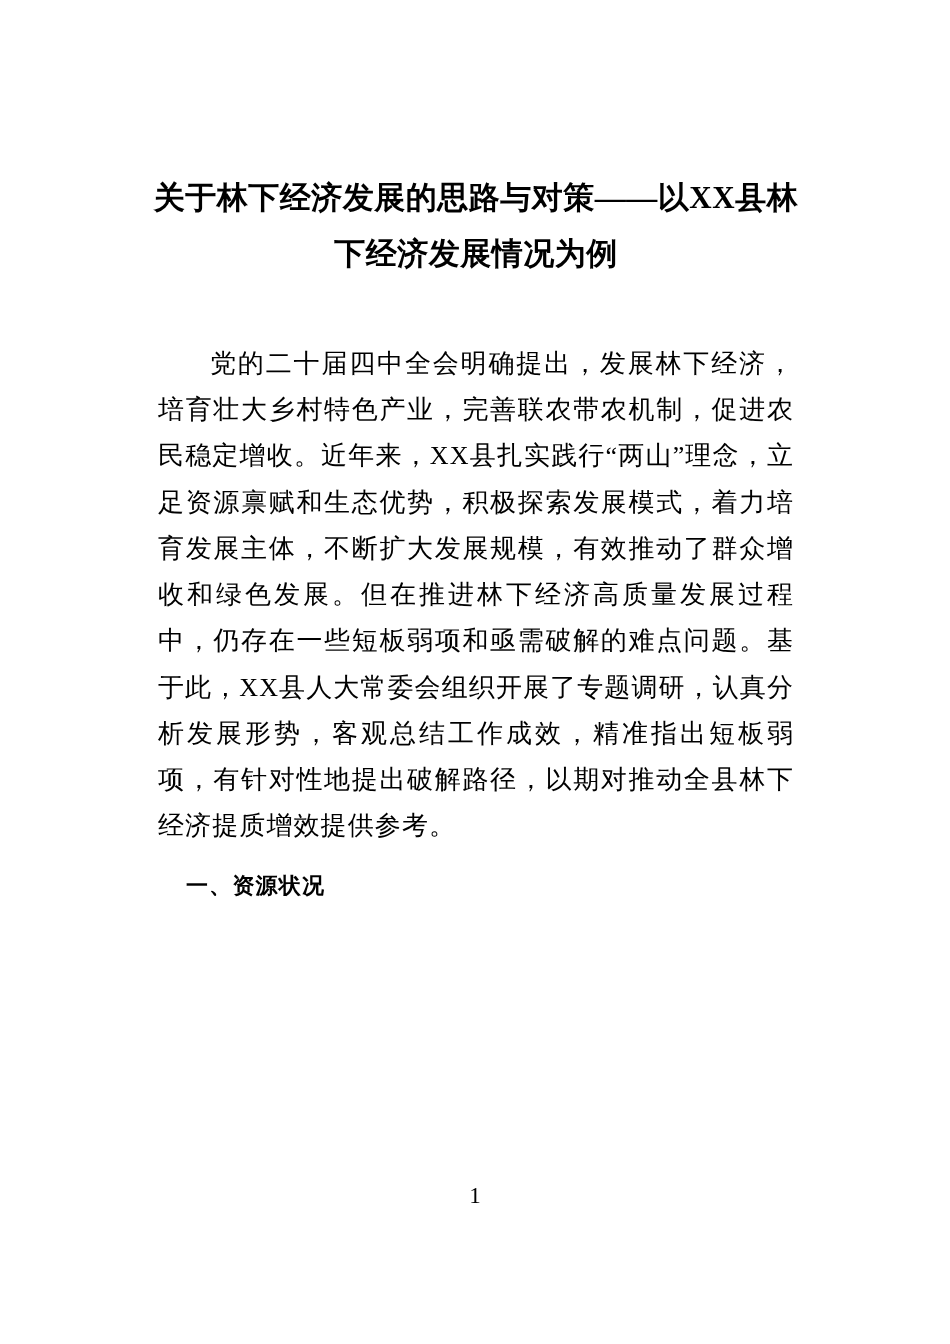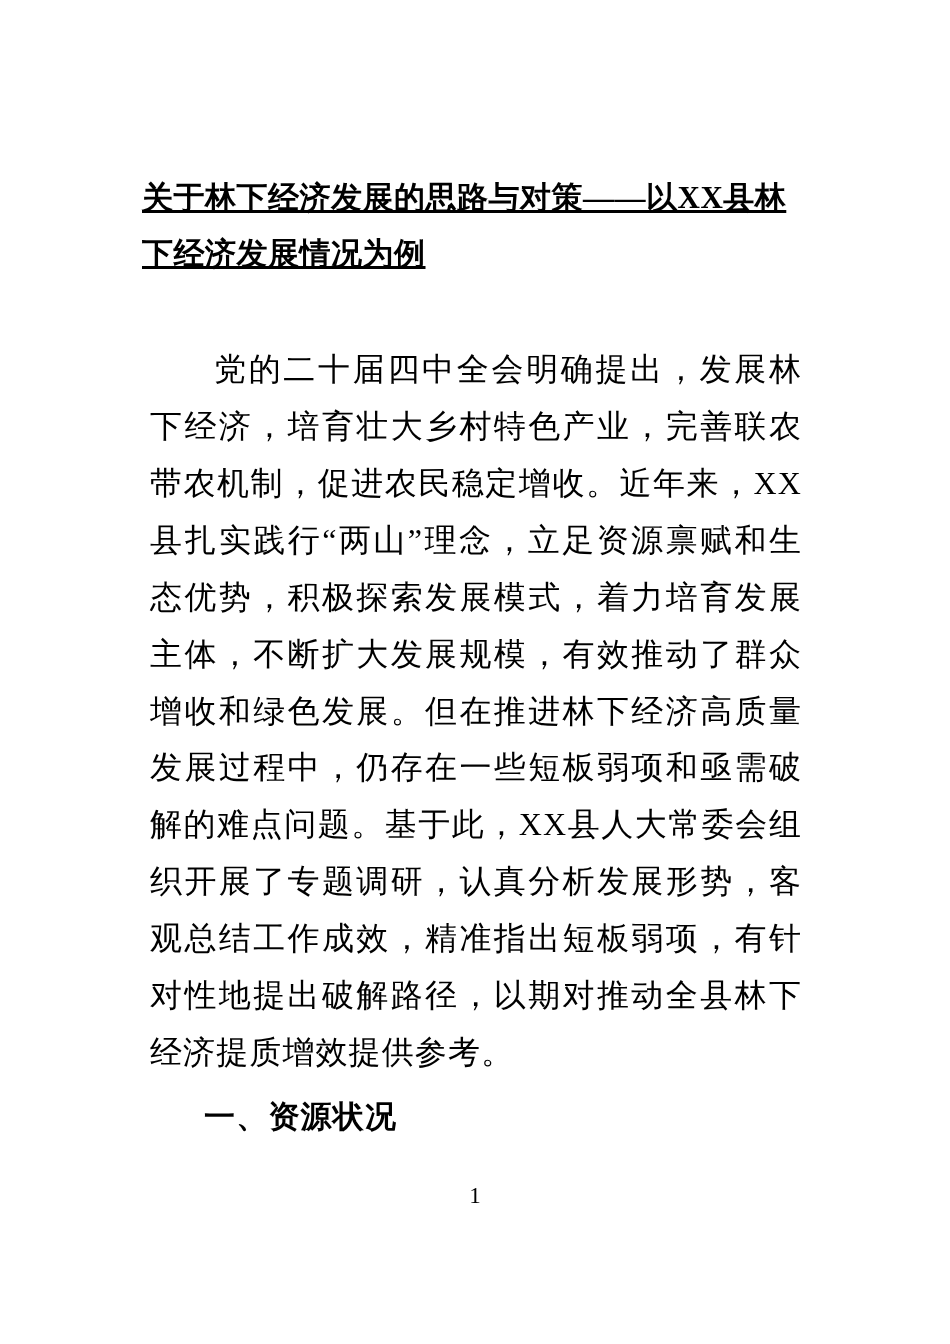--- a/index.html
+++ b/index.html
@@ -21,41 +21,41 @@
     position: absolute;
     left: 142px;
     top: 170px;
     width: 668px;
   }
   .doc-title {
     font-family: "Liberation Serif", "DejaVu Serif", serif;
     font-weight: bold;
     font-size: 31px;
     line-height: 1.82;
+    text-align: center;
     letter-spacing: 0.5px;
     margin: 0 0 0 0;
-    text-decoration: underline;
   }
   .body-block {
     margin-top: 58px;
   }
   p.para {
-    font-size: 32px;
+    font-size: 26px;
     line-height: 1.78;
     text-align: justify;
     text-justify: inter-ideograph;
     letter-spacing: 1.1px;
-    margin: 8px;
+    margin: 16px;
     text-indent: 2em;
   }
   p.para.tight {
     letter-spacing: 0.6px;
   }
   h2.section {
-    font-size: 31px;
+    font-size: 22px;
     line-height: 1.78;
     font-weight: bold;
     margin: 2px 0 0 0;
     text-indent: 2em;
     letter-spacing: 1.2px;
   }
   .page-number {
     position: absolute;
     left: 0;
     right: 0;

